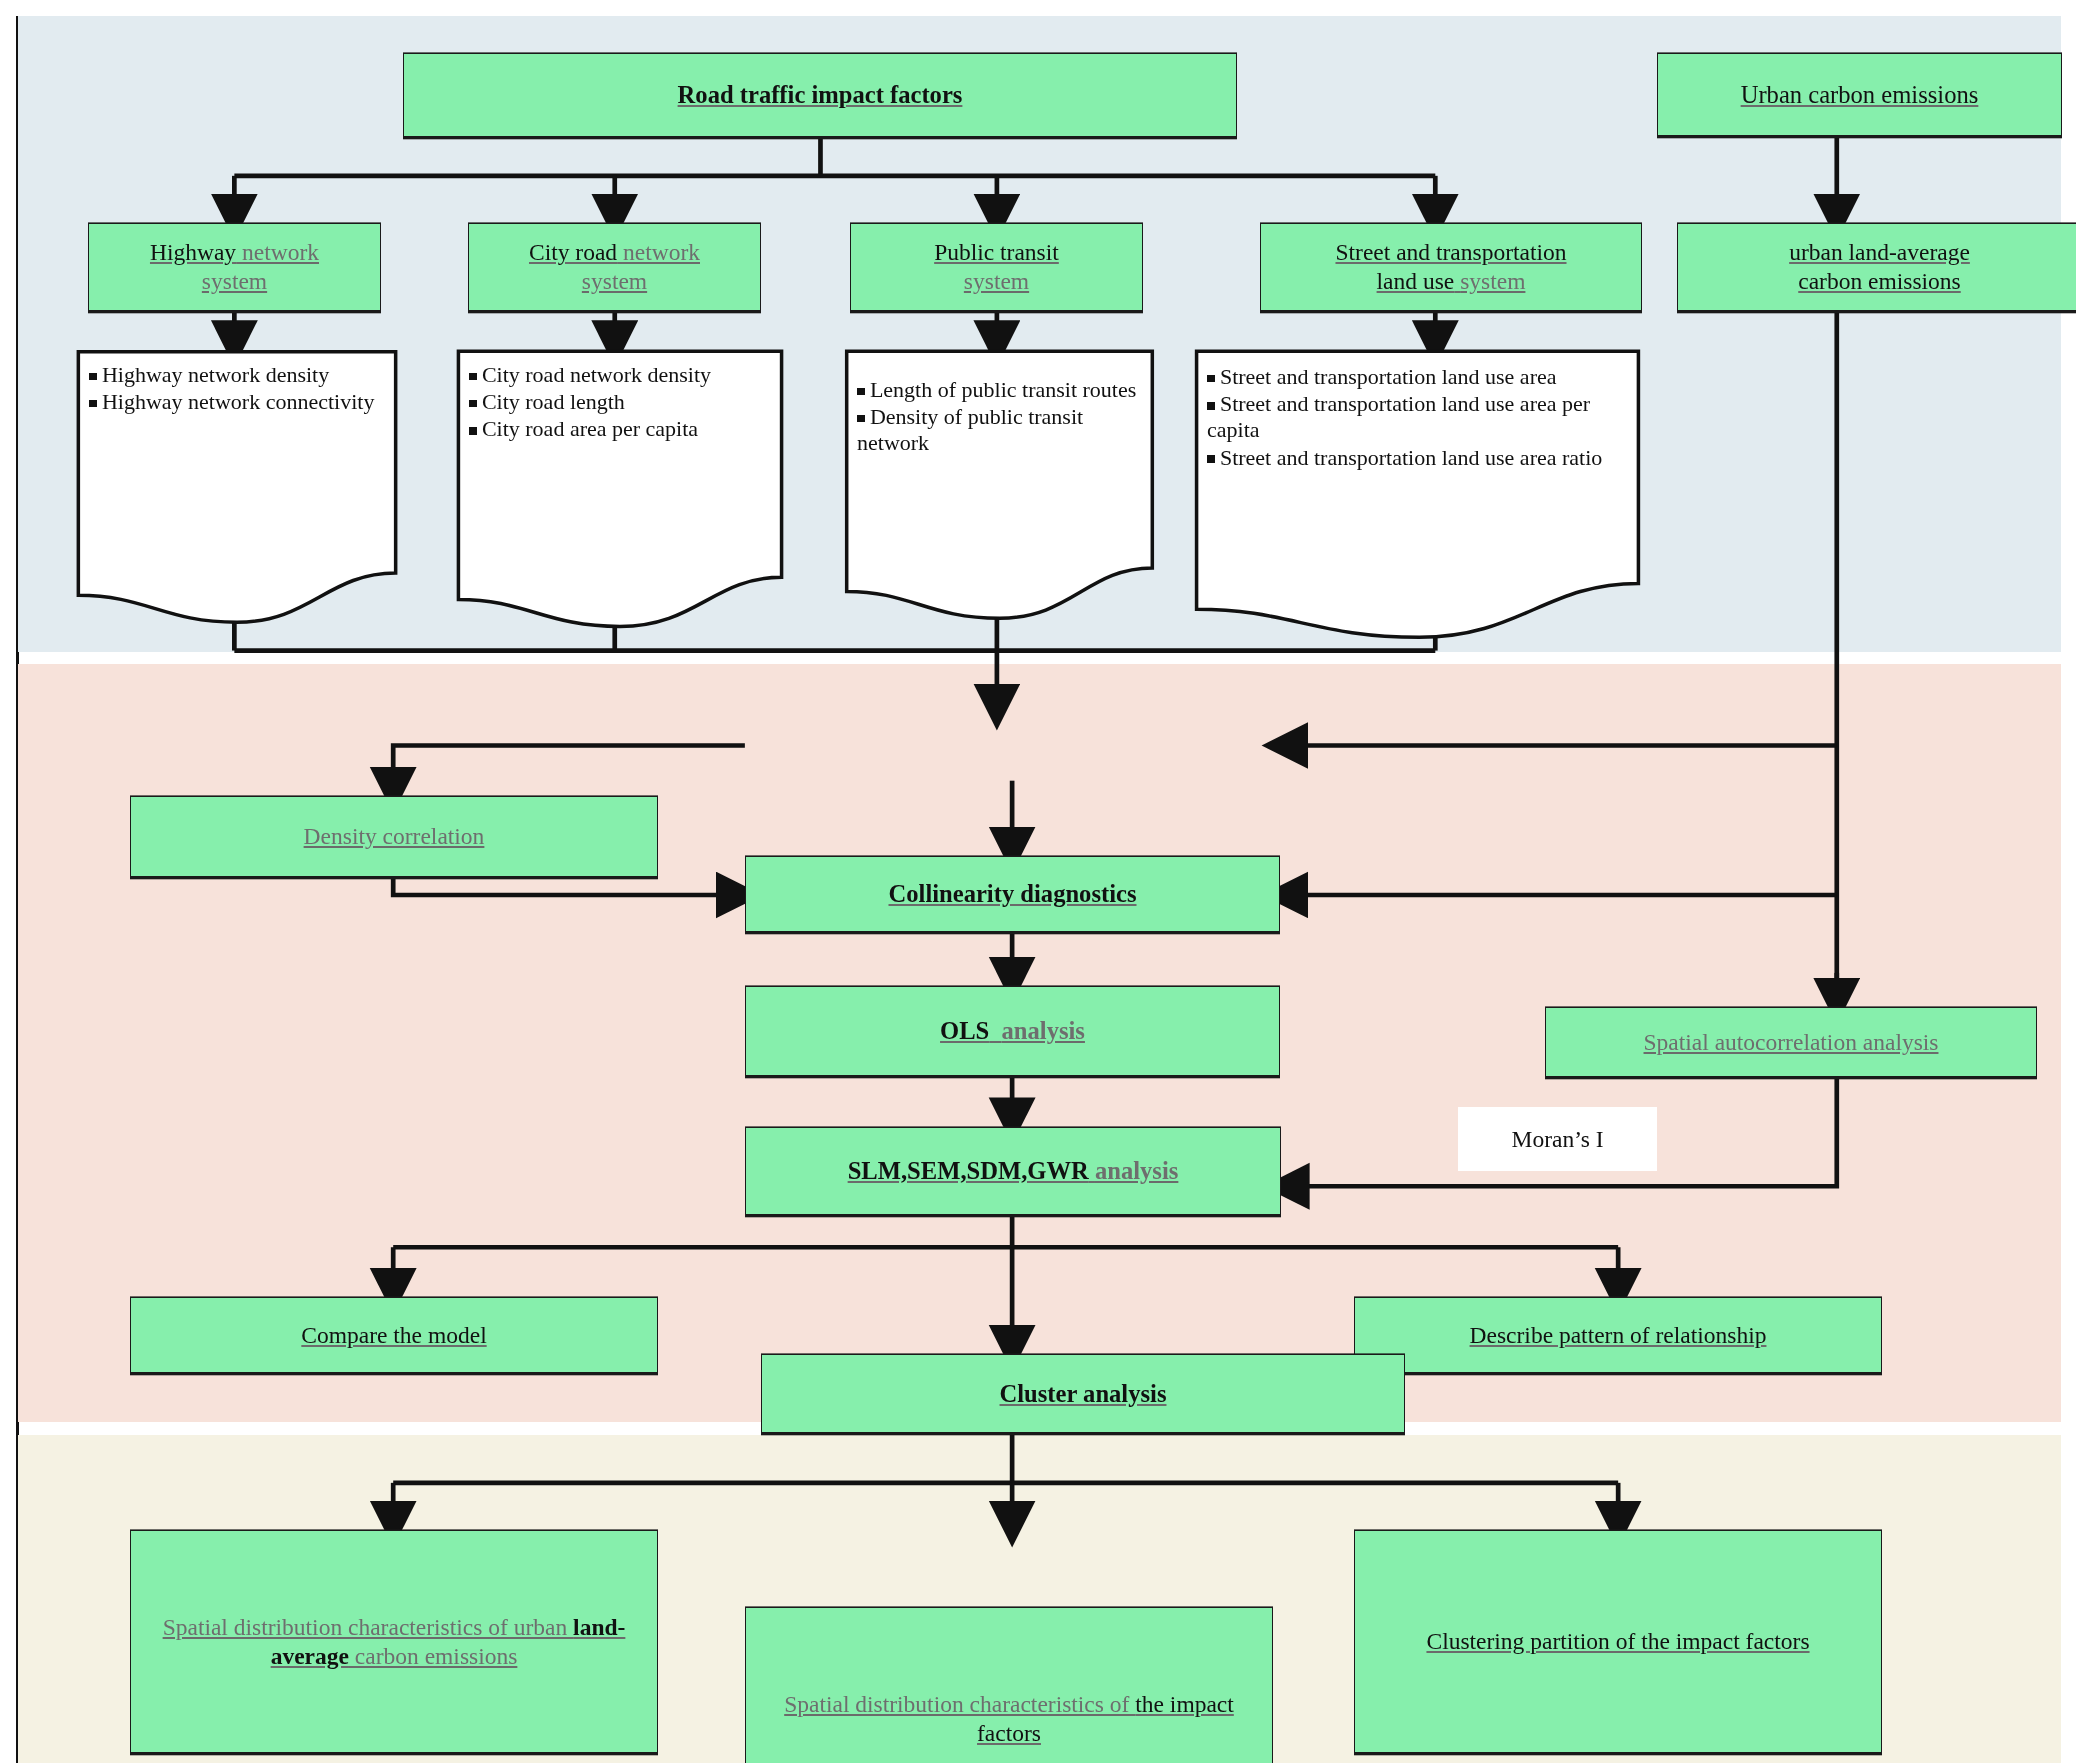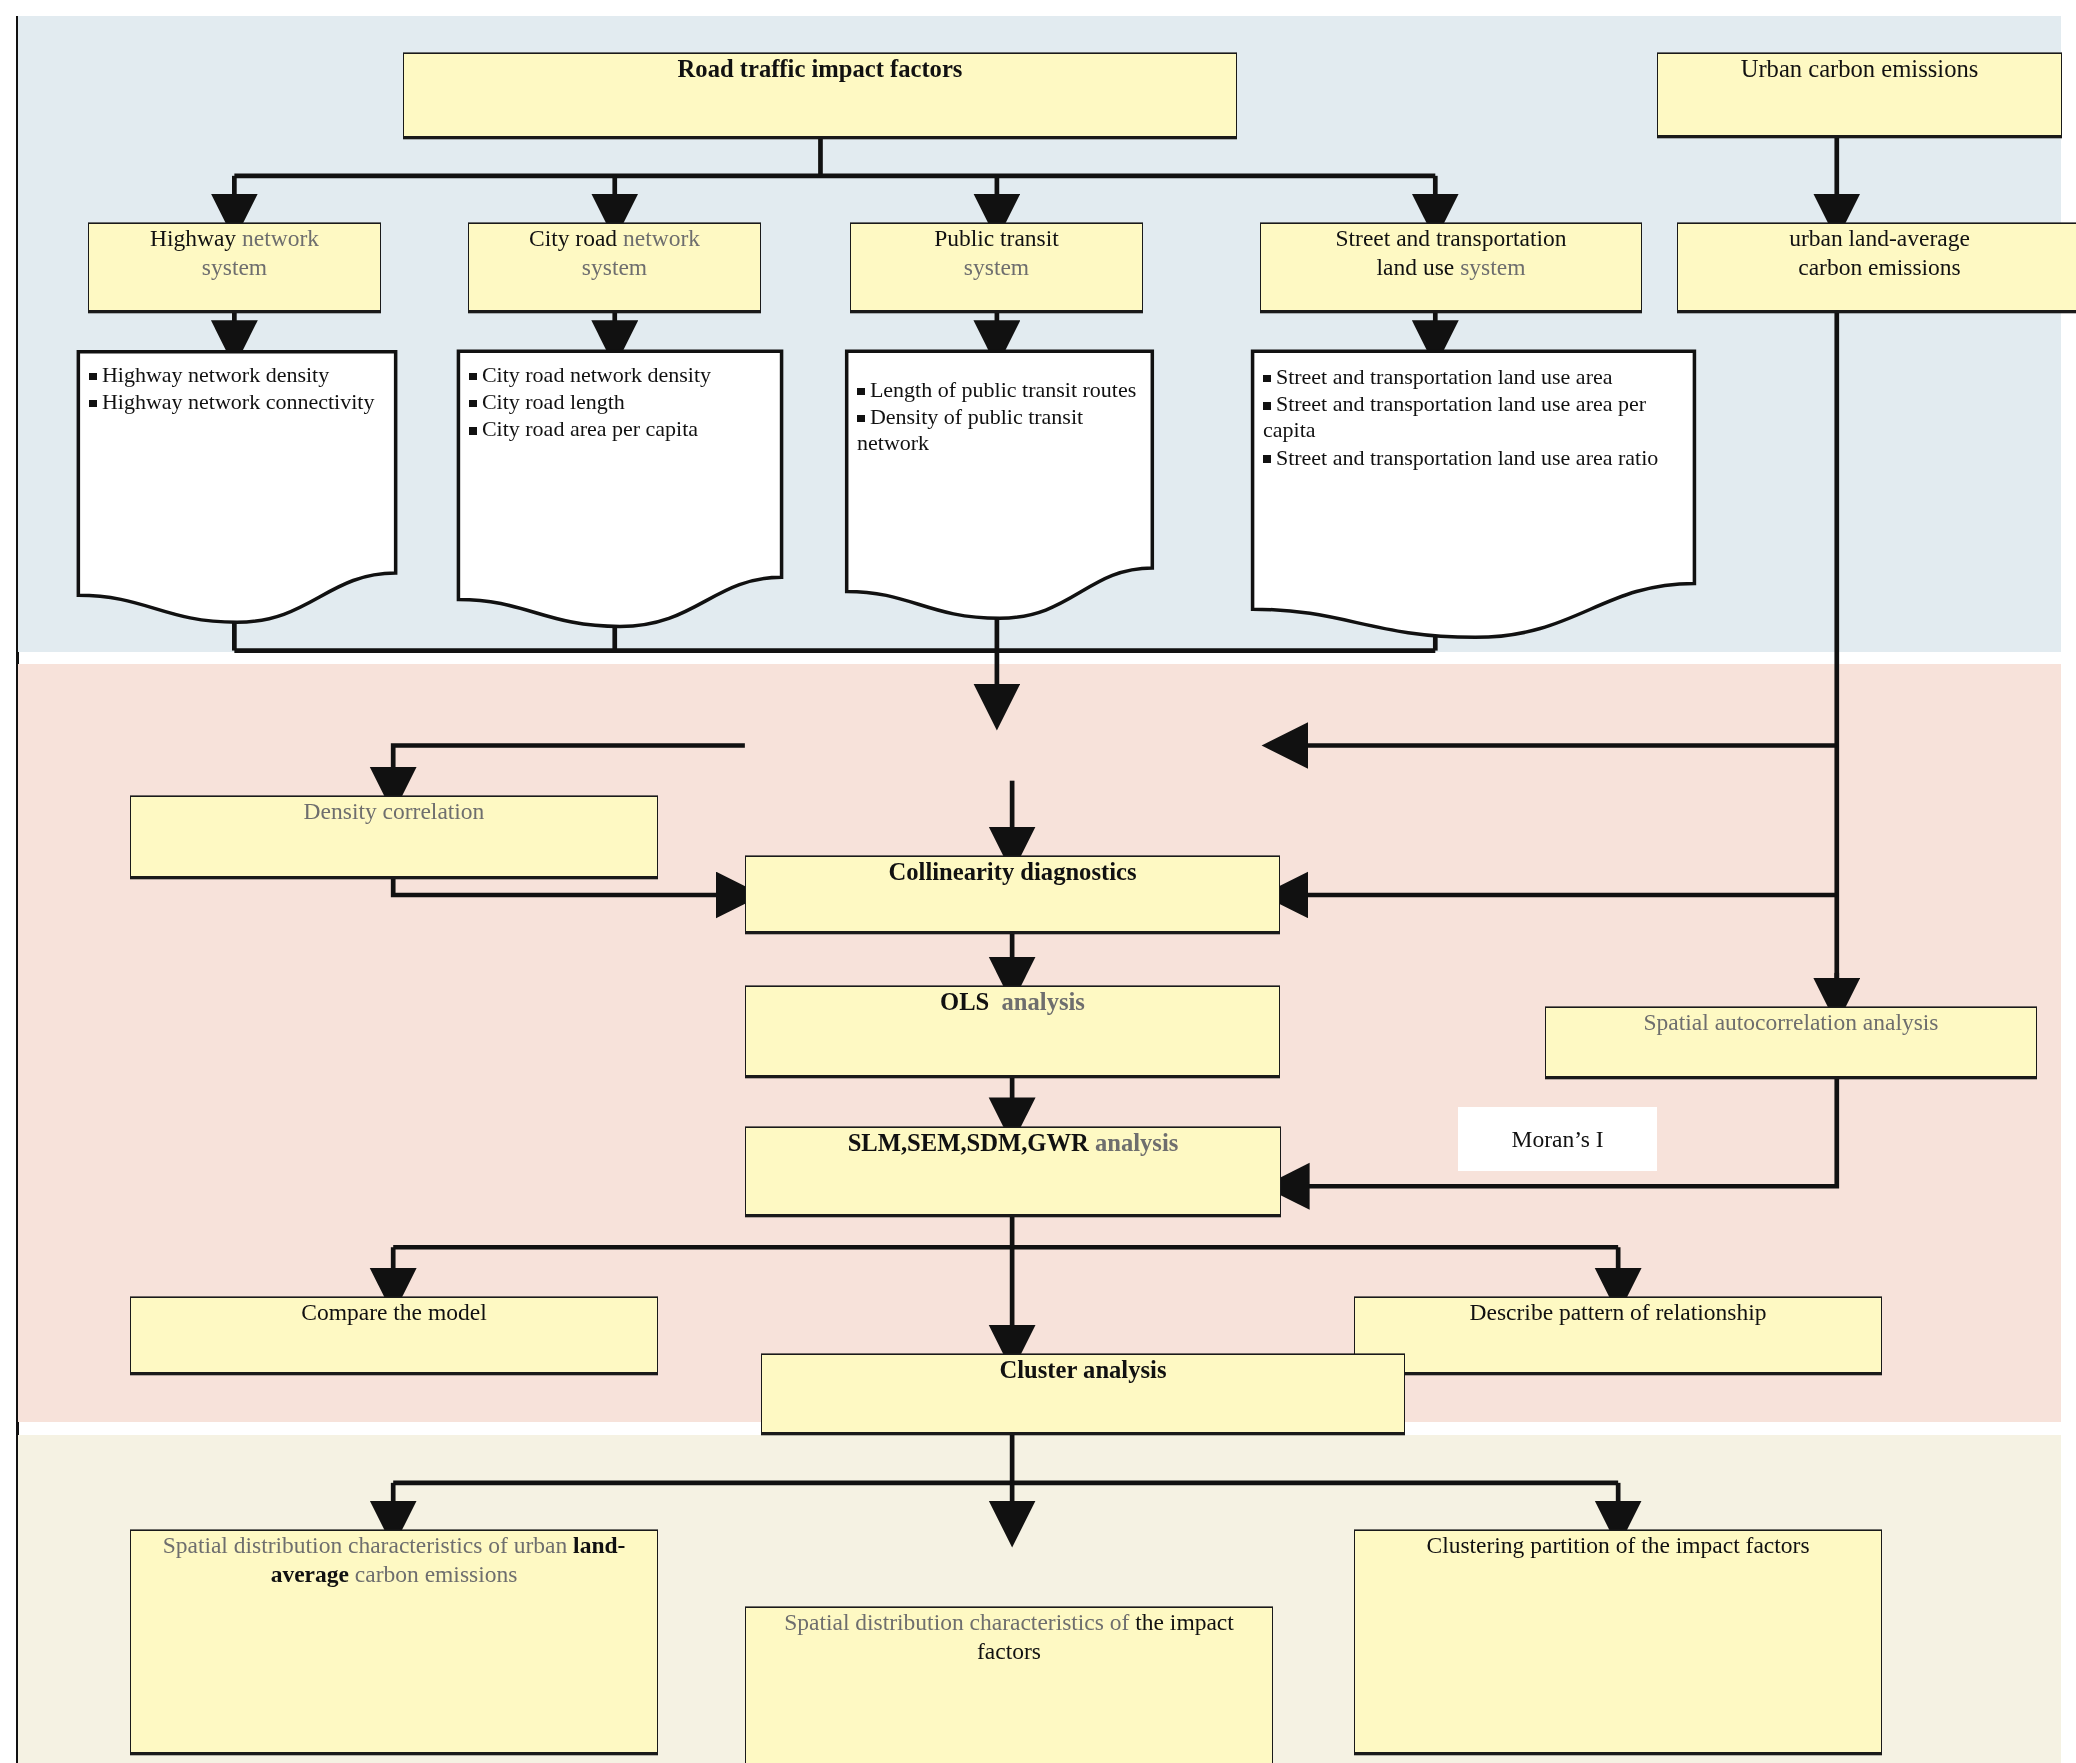--- a/index.html
+++ b/index.html
@@ -16,28 +16,29 @@
   #band-pink  {top:664px; width:2043px; height:758px; background:#f7e2da;}
   #band-cream {top:1435px; width:2043px; height:328px;  background:#f5f2e3;}
   #left-rule{position:absolute;left:16.4px;top:16.4px;width:2.9px;height:1747px;background:#111;}
 
   
   #wires{position:absolute;left:0;top:0;width:2077px;height:1763px;pointer-events:none;}
 
   
   .node{
     position:absolute;
-    background:#fef9c3;
+    background:#86efac;
     border:1.8px solid #1a1a1a;
     box-shadow:0 2.3px 0 0 #1a1a1a, 0 -0.6px 0 0 #1a1a1a;
-    display:flex;justify-content:center;
+    display:flex;align-items:center;justify-content:center;
     text-align:center;
     box-sizing:border-box;
     line-height:1.22;
     color:#6b6b6b;
+    text-decoration:underline;
   }
   .node .t{display:block;padding:0 5.9px;}
   .blk{color:#111;}
   .gry{color:#6e6e6e;}
   .bold .t{font-weight:bold;}
 
   
   .doc{
     position:absolute;
     box-sizing:border-box;
@@ -226,21 +227,21 @@
       <path d="M4,4 L526,4 L526,374 C416,374 388,460 265,460 C144,460 112,414 4,414 Z" fill="#ffffff" stroke="#111" stroke-width="6"></path>
     </svg>
     <div class="docbody" style="padding-top:28px;">
       <ul>
         <li><span class="bul"></span><span>Length of public transit routes</span></li>
         <li><span class="bul"></span><span>Density of public transit network</span></li>
       </ul>
     </div>
   </div>
 
-  <div class="doc fs-bul" style="left:1250px;top:349px;width:447px;height:293px;">
+  <div class="doc fs-bul" style="left:1194px;top:349px;width:447px;height:293px;">
     <svg width="447" height="293" viewBox="0 0 762 500">
       <path d="M4,4 L758,4 L758,400 C600,400 556,492 384,492 C208,492 160,444 4,444 Z" fill="#ffffff" stroke="#111" stroke-width="6"></path>
     </svg>
     <div class="docbody" style="padding-top:15.2px;padding-right:20px;">
       <ul>
         <li><span class="bul"></span><span>Street and transportation land use area</span></li>
         <li><span class="bul"></span><span>Street and transportation land use area per capita</span></li>
         <li><span class="bul"></span><span>Street and transportation land use area ratio</span></li>
       </ul>
     </div>

